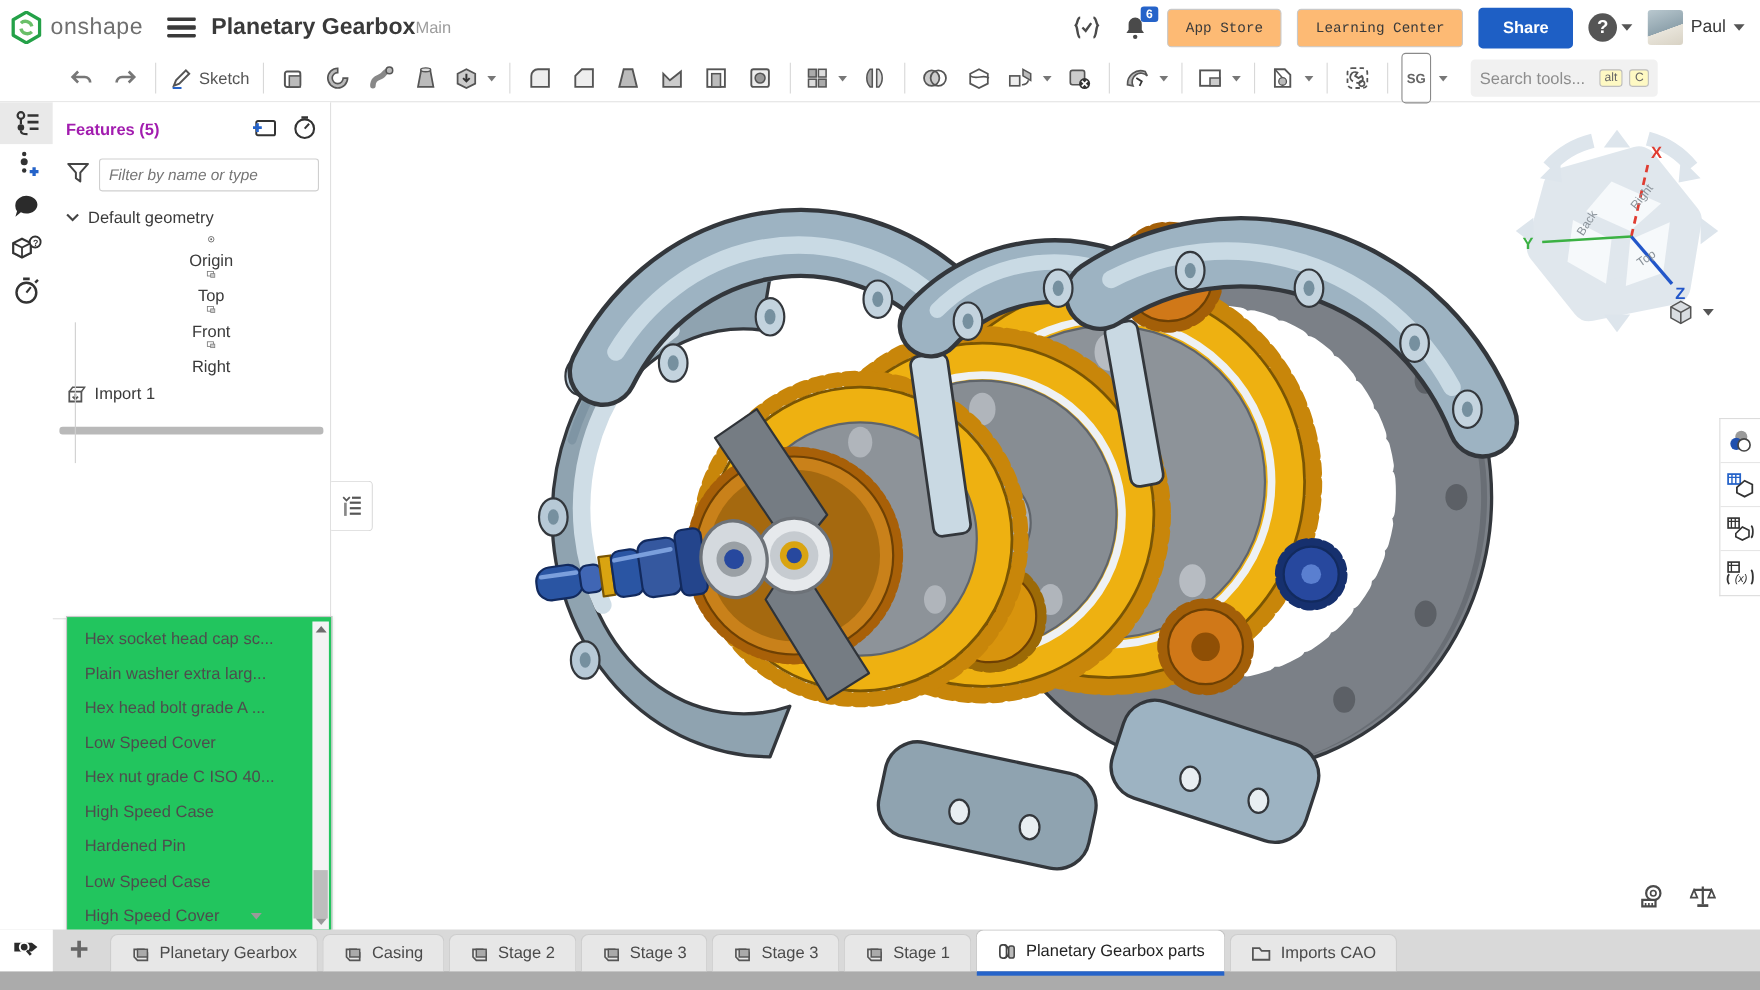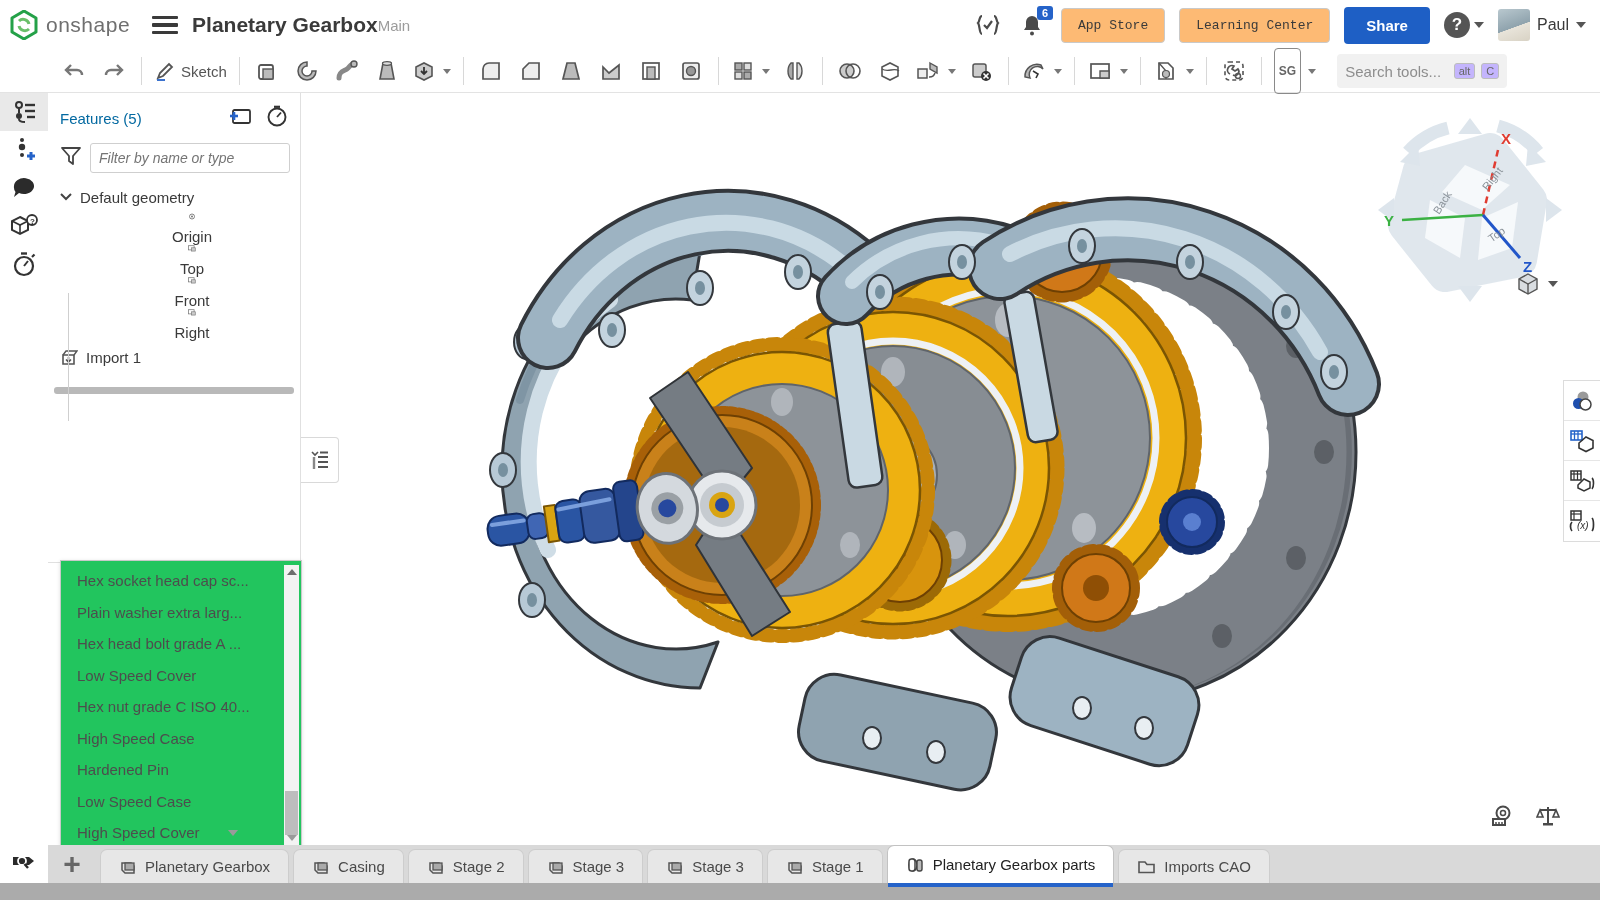--- a/index.html
+++ b/index.html
@@ -37,34 +37,34 @@
   .t-btn { height:34px; min-width:36px; display:flex; align-items:center; justify-content:center;
     gap:5px; border-radius:3px; cursor:pointer; color:#555; font-size:15px; padding:0 3px;text-align:center; }
   .t-div { width:1px; height:28px; background:#d8d8d8; margin:0 5px; }
   .t-caret { width:0; height:0; border-left:4px solid transparent; border-right:4px solid transparent;
     border-top:5px solid #777; margin-left:2px; }
   .sg-badge { border:1.5px solid #8a8a8a; border-radius:4px; color:#666; font-size:12px;
     padding:15px 4px; font-weight:bold; }
   .search-tools { margin-left:14px; background:#f1f1f1; border-radius:4px; height:34px; width:170px;
     display:flex; align-items:center; padding:0 8px; gap:6px; cursor:text; }
   .search-tools .ph { color:#8d8d8d; font-size:15px; flex:1; white-space:nowrap; overflow:hidden; }
-  kbd { background:#c4b5fd; border:1px solid #bdbdbd; border-radius:3px; font-family:"Liberation Sans",sans-serif;
+  kbd { background:#fef9c3; border:1px solid #bdbdbd; border-radius:3px; font-family:"Liberation Sans",sans-serif;
     font-size:11px; color:#666; padding:1px 4px; }
 
   
   .left-rail { position:absolute; left:0; top:93px; width:48px; bottom:55px; background:#fff; }
   .rail-btn { width:48px; height:38px; display:flex; align-items:center; justify-content:center;
     color:#3e3e3e; cursor:pointer; }
   .rail-btn.active { background:#e9e9e9; }
 
   
   .features { position:absolute; left:48px; top:93px; width:253px; height:470px; background:#fff;
     border-right:1px solid #e0e0e0; border-bottom:1px solid #e0e0e0; }
   .feat-head { display:flex; align-items:center; padding:12px 12px 6px 12px; }
-  .feat-title { font-size:15px; font-weight:normal; color:#0369a1; flex:1; }
+  .feat-title { font-size:15px; font-weight:bold; color:#a21caf; flex:1; }
   .feat-head .hicon { margin-left:14px; cursor:pointer; color:#3a3a3a; }
   .filter-row { display:flex; align-items:center; gap:8px; padding:6px 10px 8px 12px; }
   .filter-input { flex:1; border:1px solid #cfcfcf; border-radius:3px; height:30px; font-size:14px;
     font-style:italic; color:#9a9a9a; padding:0 8px; font-family:"Liberation Sans",sans-serif; }
   .tree { font-size:15px; color:#3a3a3a; }
   .tree-row { display:flex; align-items:center; gap:8px; height:32px; padding-left:12px; cursor:pointer; }
   .indent { padding-left:36px;flex-direction:column; }
   .guide { position:absolute; left:20px; top:200px; width:1px; height:128px; background:#cfcfcf; }
   .rollback { margin:14px 6px 0 6px; height:7px; background:#b9b9b9; border-radius:3px; cursor:grab; }
 

